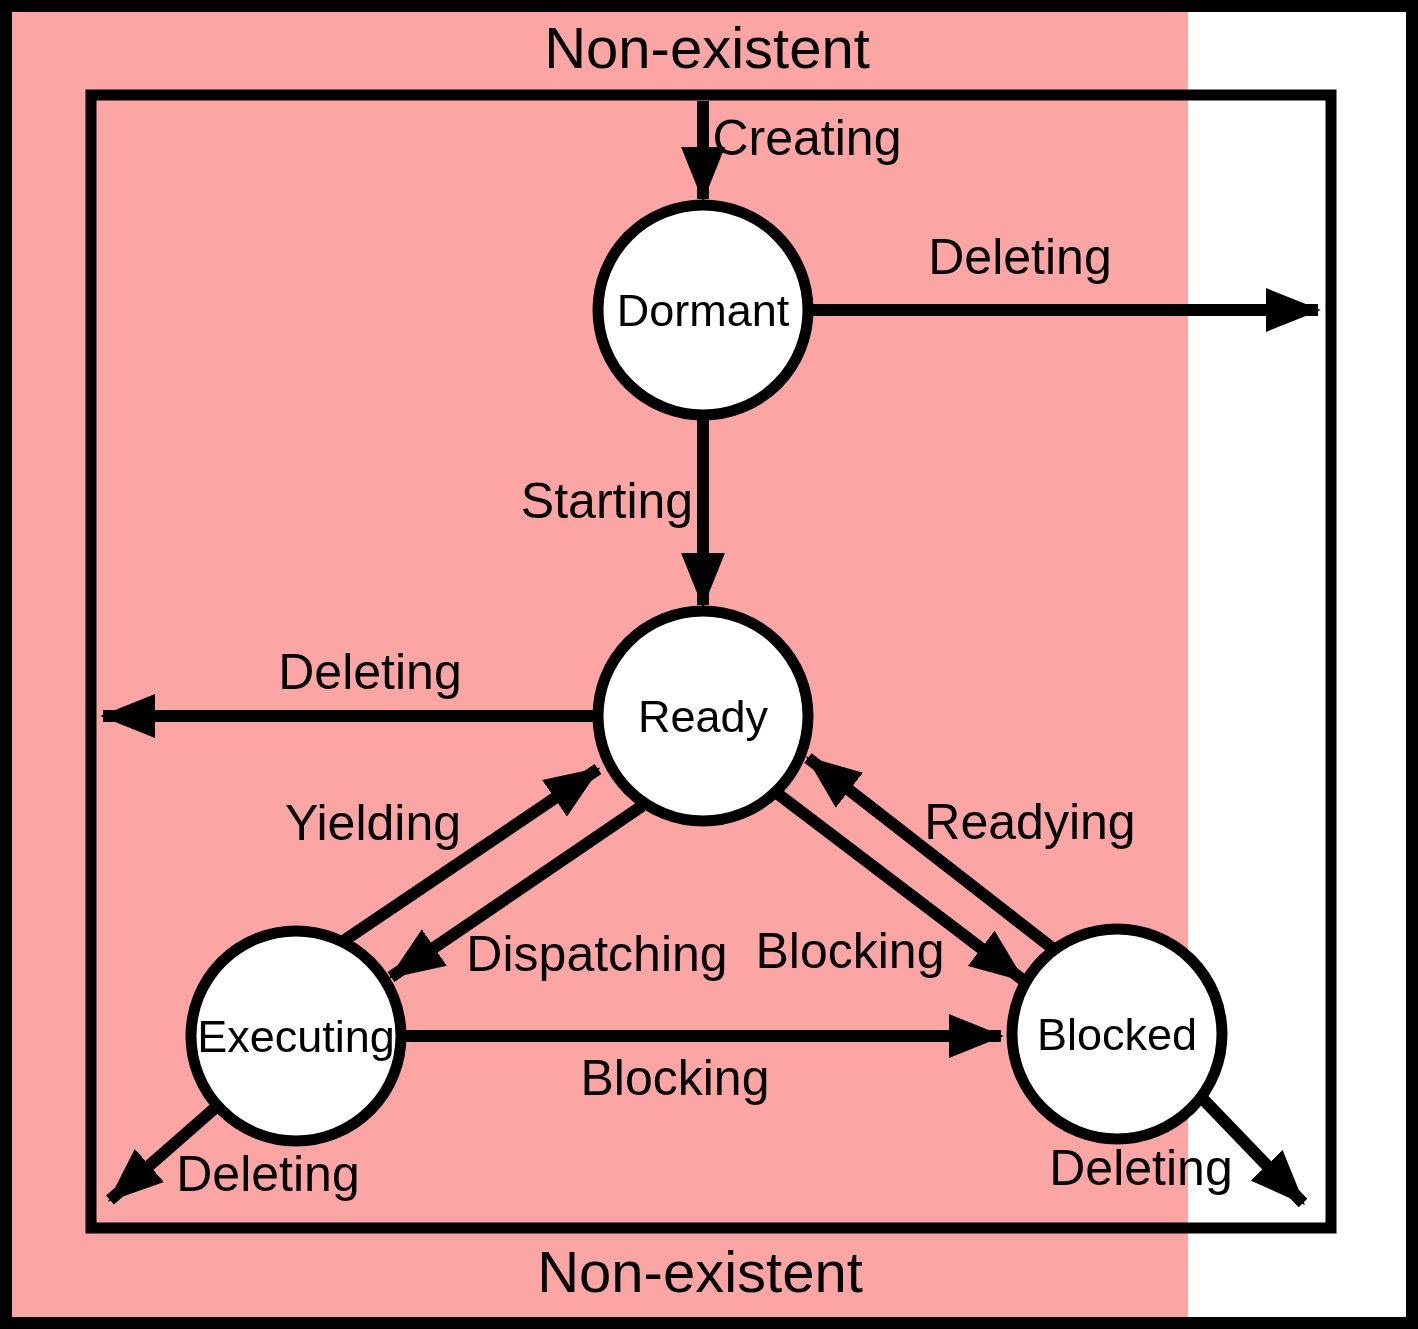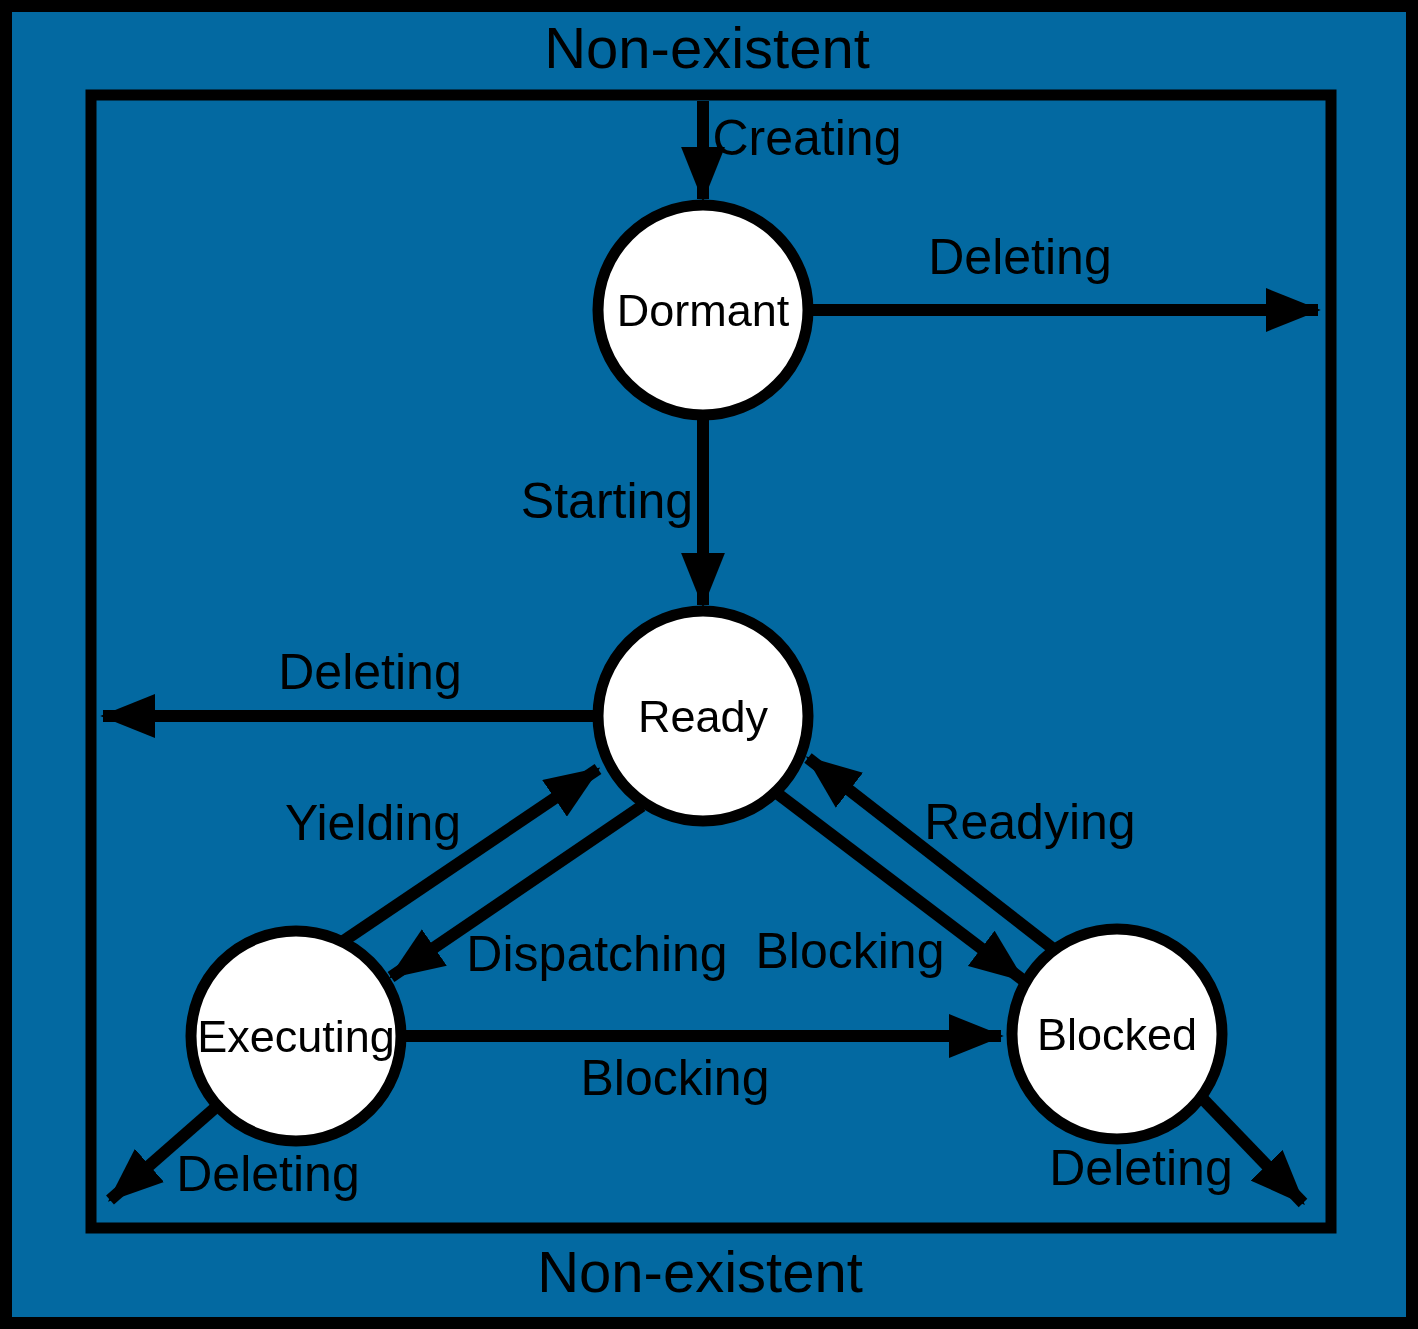--- a/index.html
+++ b/index.html
@@ -2,23 +2,23 @@
 <html><head>
 <meta charset="utf-8">
 <style>
   html, body {
     margin: 0;
     padding: 0;
     background: #ffffff;
   }
   .stage {
     position: relative;
-    width: 1418px;
+    width: 1188px;
     height: 1329px;
-    background: #0369a1;
+    background: #fca5a5;
     font-family: "Liberation Sans", sans-serif;
   }
   svg { display: block; }
   .shape { fill: none; stroke: #000000; }
   .boundary { stroke-width: 12; }
   .inner-boundary { stroke-width: 11; }
   .state-circle { fill: #ffffff; stroke: #000000; stroke-width: 11; }
   .arrow { stroke: #000000; stroke-width: 12; fill: none; }
   .lbl {
     fill: #000000;

